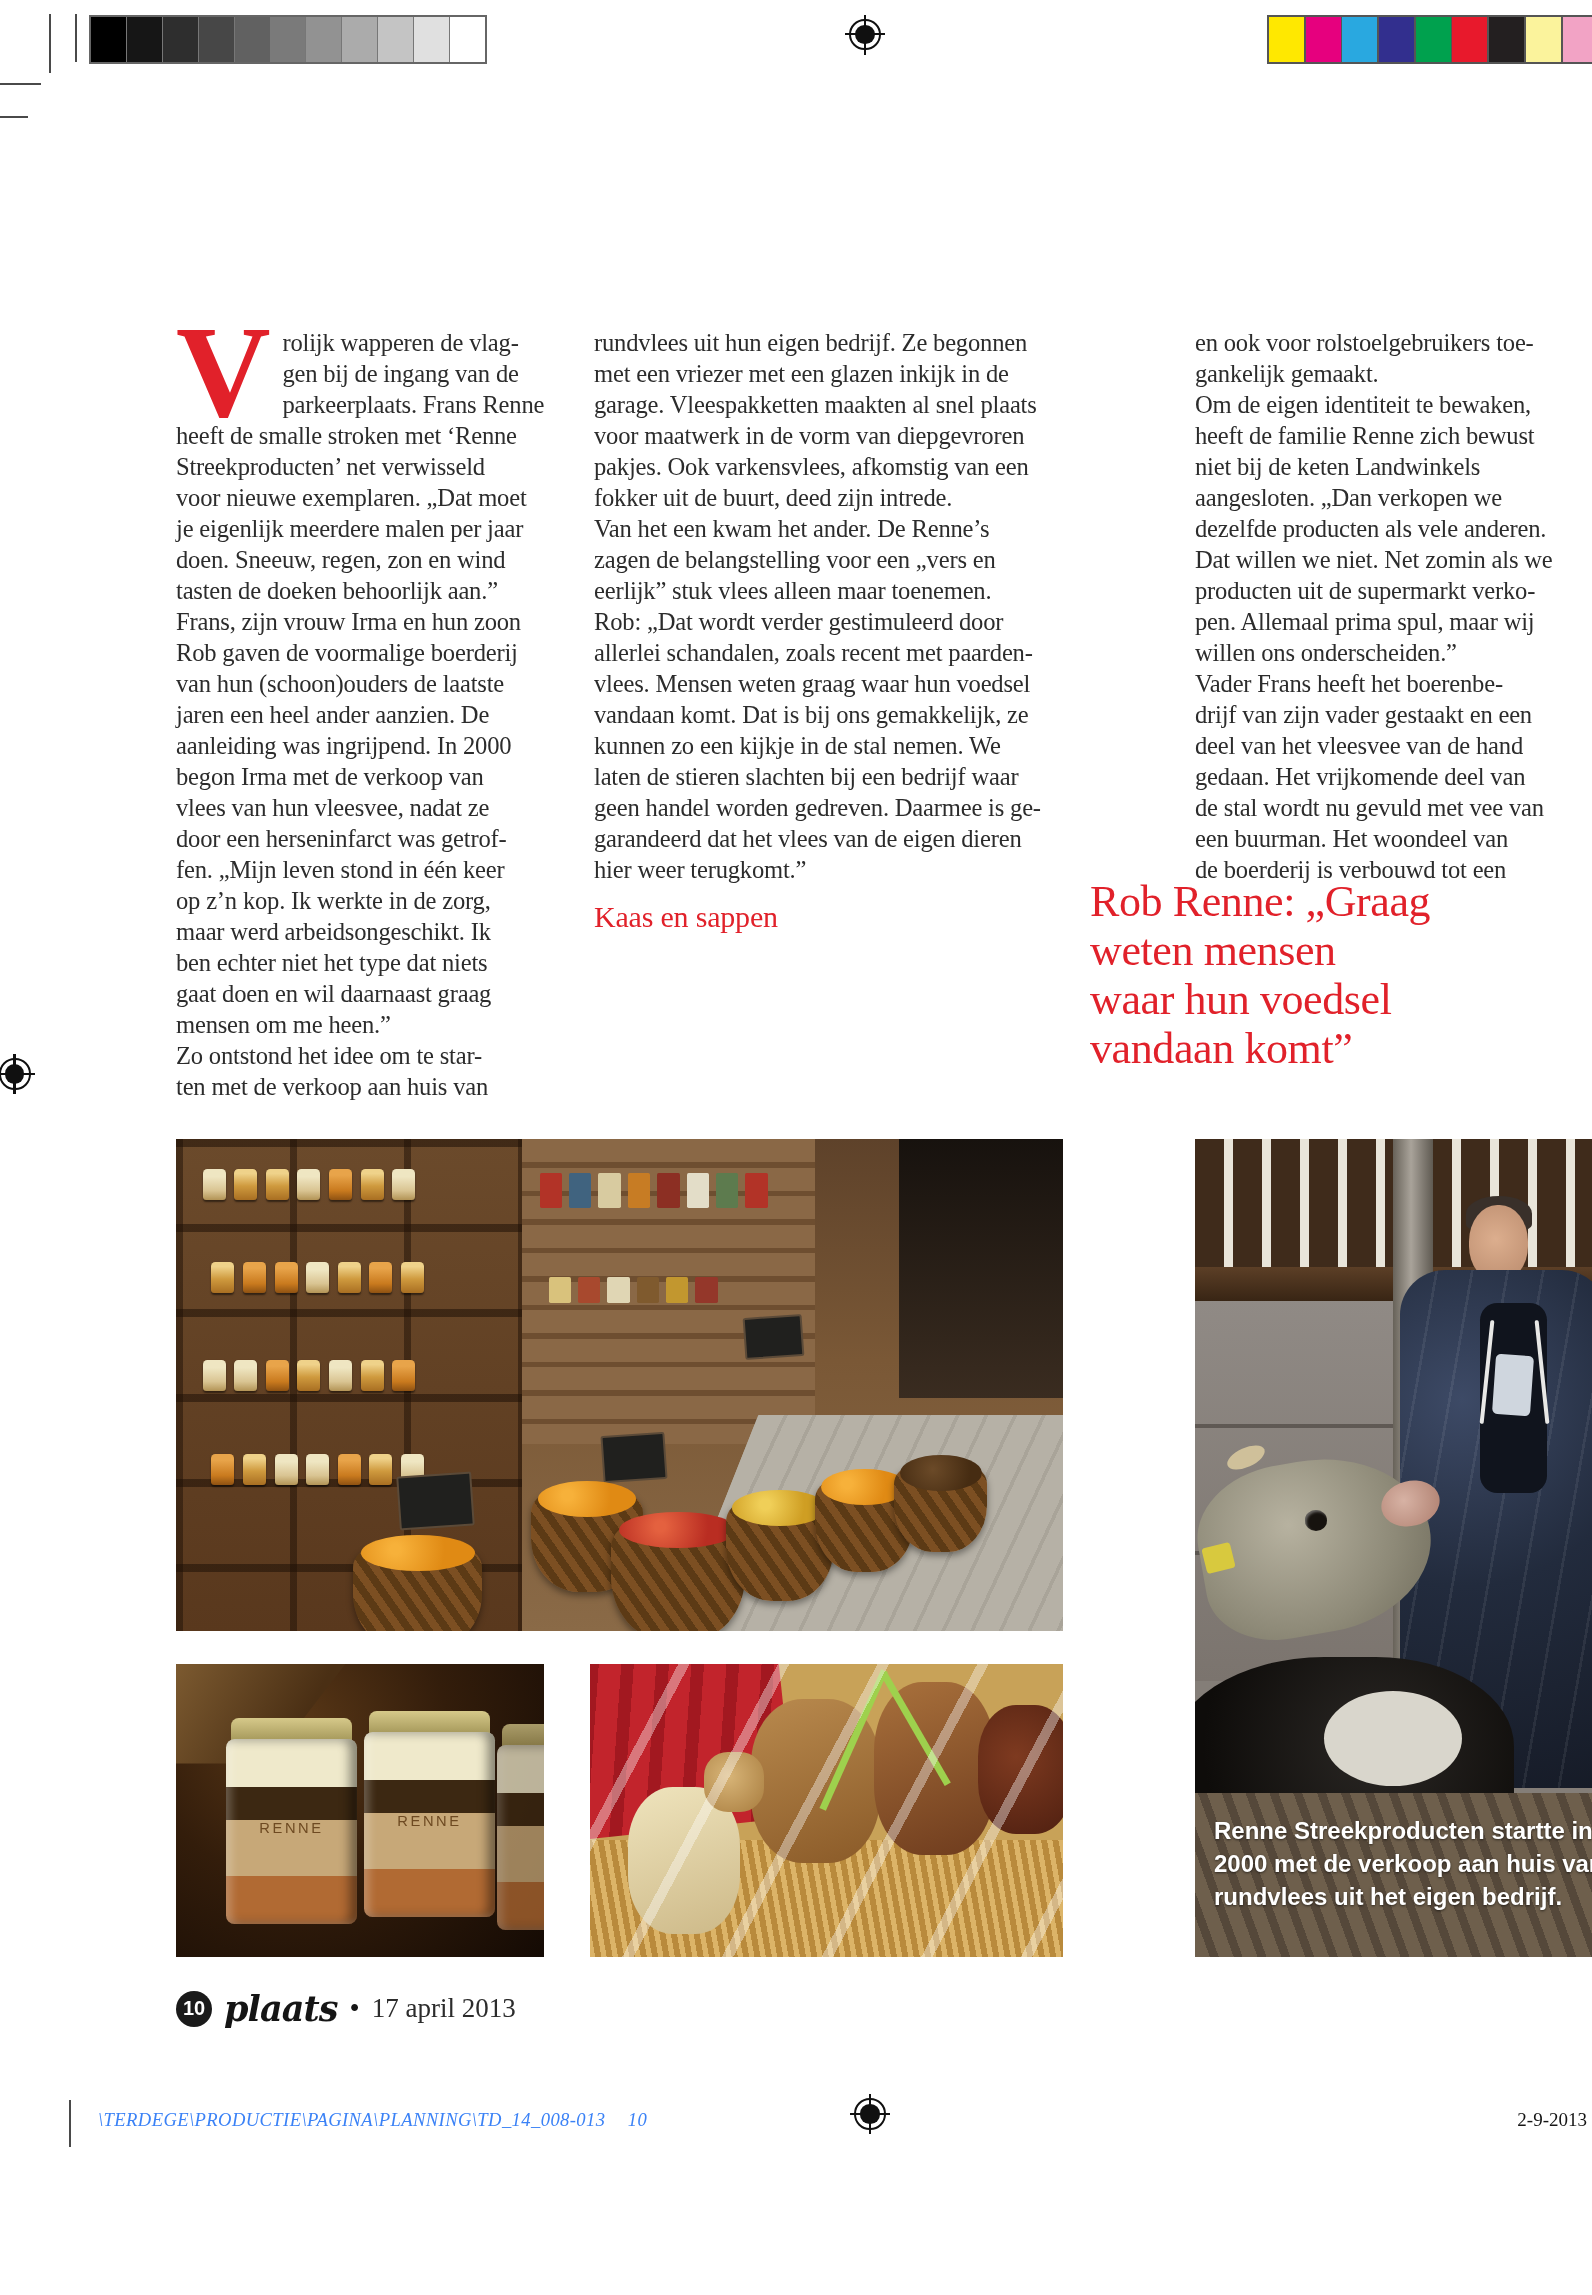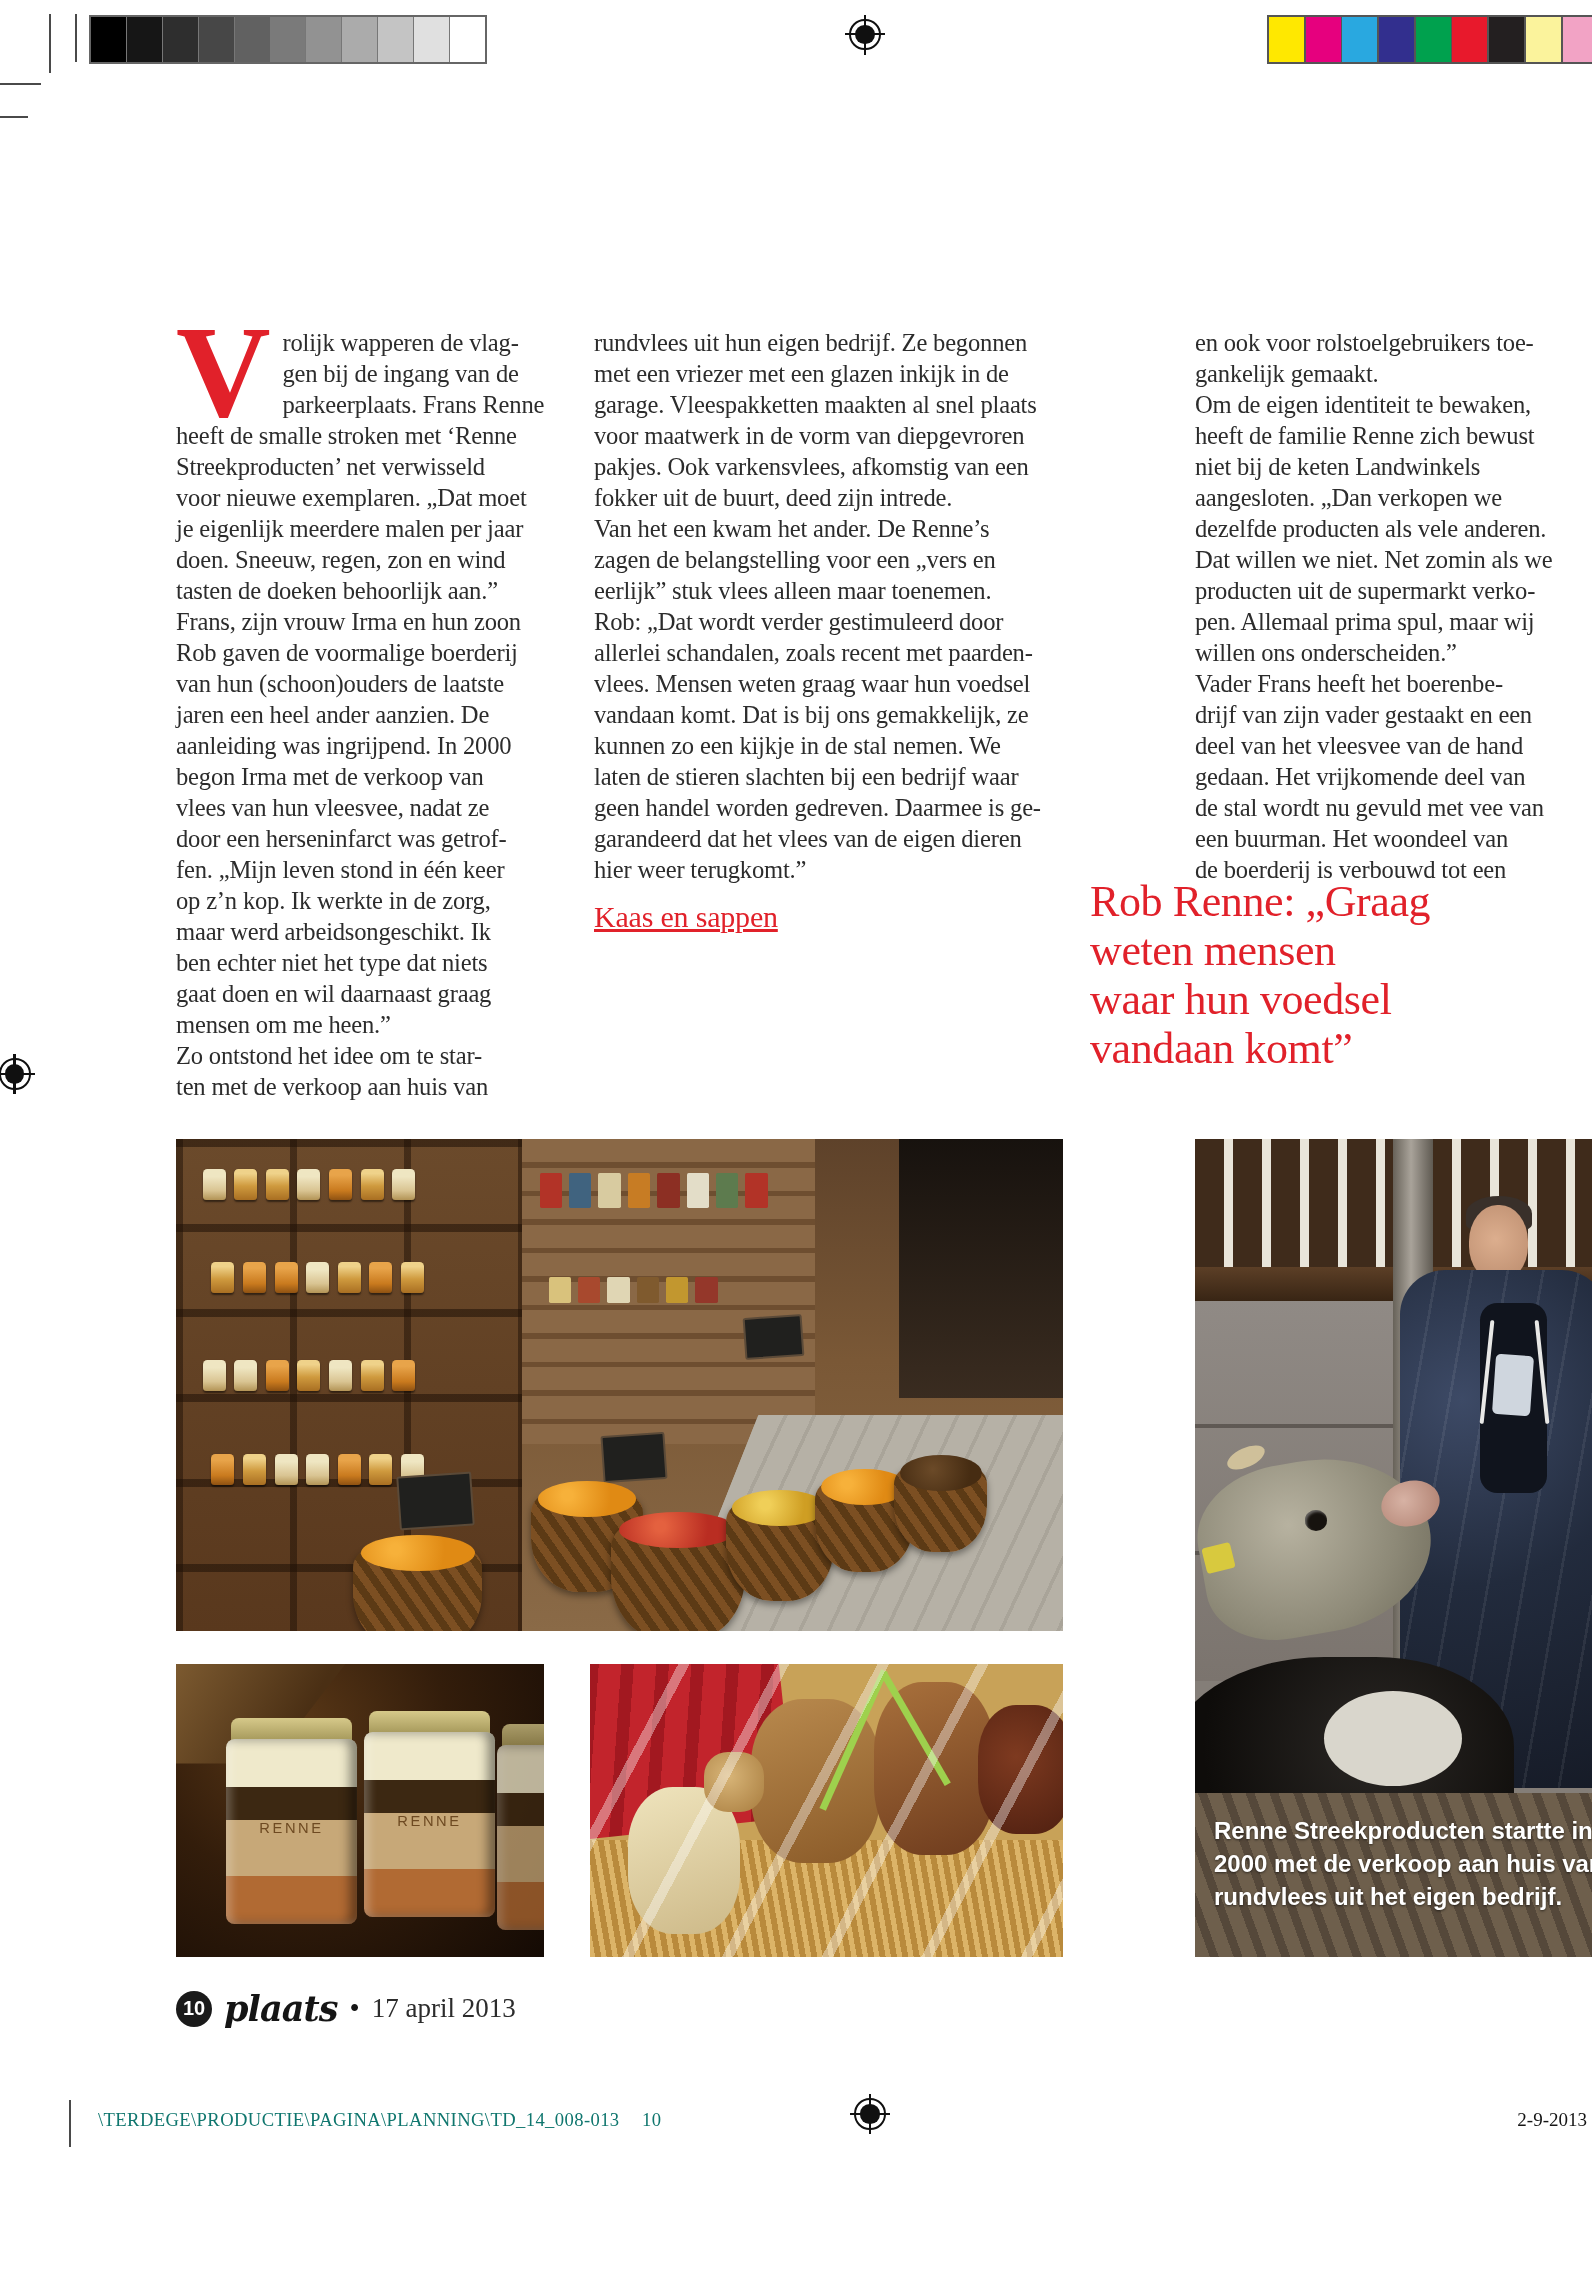--- a/index.html
+++ b/index.html
@@ -15,21 +15,21 @@
   .regmark .reg-h{position:absolute;left:0;top:18.6px;width:100%;height:2.2px;background:#101010;}
   .regmark .reg-v{position:absolute;top:0;left:18.6px;height:100%;width:2.2px;background:#101010;}
   .regmark .reg-c{position:absolute;inset:4.3px;border:2.2px solid #101010;border-radius:50%;}
   .regmark .reg-dot{position:absolute;inset:10.4px;background:#101010;border-radius:50%;}
   .cropline{position:absolute;background:#4a4a4a;}
   
   .col{position:absolute;font-size:24.6px;line-height:31px;white-space:pre-line;
        letter-spacing:-0.2px;color:#2c2c2c;}
   .dropcap{float:left;color:#e1212a;font-size:131px;line-height:90px;font-weight:bold;
            padding-right:12px;font-family:"Liberation Serif",serif;}
-  .subhead{font-size:30px;line-height:36px;color:#e1212a;margin:14px 0 5.2px 0;white-space:normal;text-decoration:underline;}
+  .subhead{font-size:30px;line-height:36px;color:#e1212a;margin:14px 0 5.2px 0;white-space:normal;}
   .pullquote{position:absolute;left:1090px;top:877px;width:518px;font-size:44px;line-height:49px;
              color:#e1212a;white-space:pre-line;letter-spacing:-0.4px;}
   
   .photo{position:absolute;overflow:hidden;}
   
   #photo-store{left:176px;top:1139px;width:887px;height:492px;
      background:linear-gradient(180deg,#5e422a 0%,#7a5836 45%,#8a6a47 100%);}
   .store-dark{position:absolute;right:0;top:0;width:164px;height:259px;background:linear-gradient(180deg,#17120e,#3a2c20);}
   .crates{position:absolute;left:0;top:0;width:39%;height:100%;
      background:repeating-linear-gradient(180deg,rgba(30,16,6,.55) 0 7.8px,rgba(0,0,0,0) 7.8px 85px),
@@ -116,21 +116,21 @@
      text-shadow:0 0.9px 2.6px rgba(0,0,0,.6);}
   
   .footer{position:absolute;left:176px;top:1988px;display:flex;align-items:center;gap:12px;}
   .page-badge{width:36px;height:36px;border-radius:50%;background:#1a1a1a;color:#fff;
      display:flex;align-items:center;justify-content:center;
      font-family:"Liberation Sans",sans-serif;font-weight:bold;font-size:20px;}
   .magazine{font-family:"DejaVu Serif",serif;font-style:italic;font-weight:bold;font-size:35px;color:#151515;letter-spacing:-0.9px;}
   .footer-bullet{font-size:29px;color:#151515;line-height:1;}
   .issue-date{font-size:27px;color:#2c2c2c;}
   
-  .slug{position:absolute;left:98px;top:2109px;font-size:18.6px;color:#0f766e;letter-spacing:0.4px;}
+  .slug{position:absolute;left:98px;top:2109px;font-size:18.6px;color:#3b82f6;letter-spacing:0.4px;font-style:italic;}
   .slug .pageref{margin-left:22.4px;}
   .proof-date{position:absolute;left:1458px;top:2109px;width:129px;text-align:right;font-size:19px;color:#151515;}
 </style>
 </head>
 <body>
 
 <div class="page">
 
   <div class="bar grayscale-bar">
       <span class="swatch" style="background: rgb(0, 0, 0);"></span>

